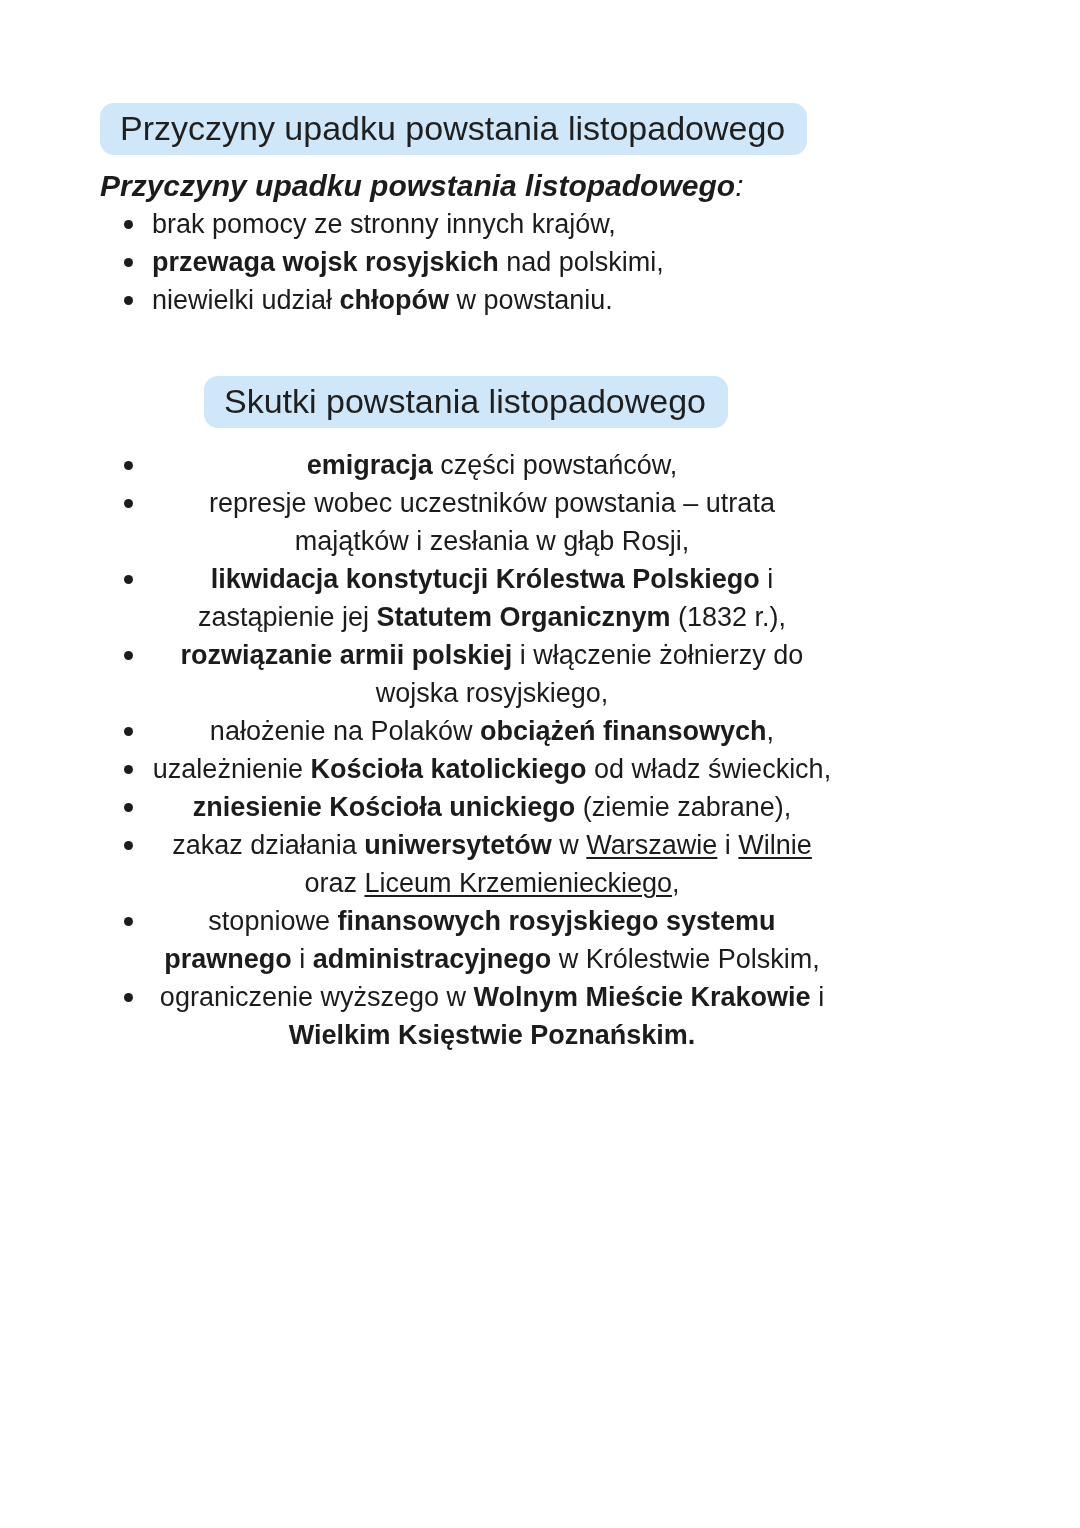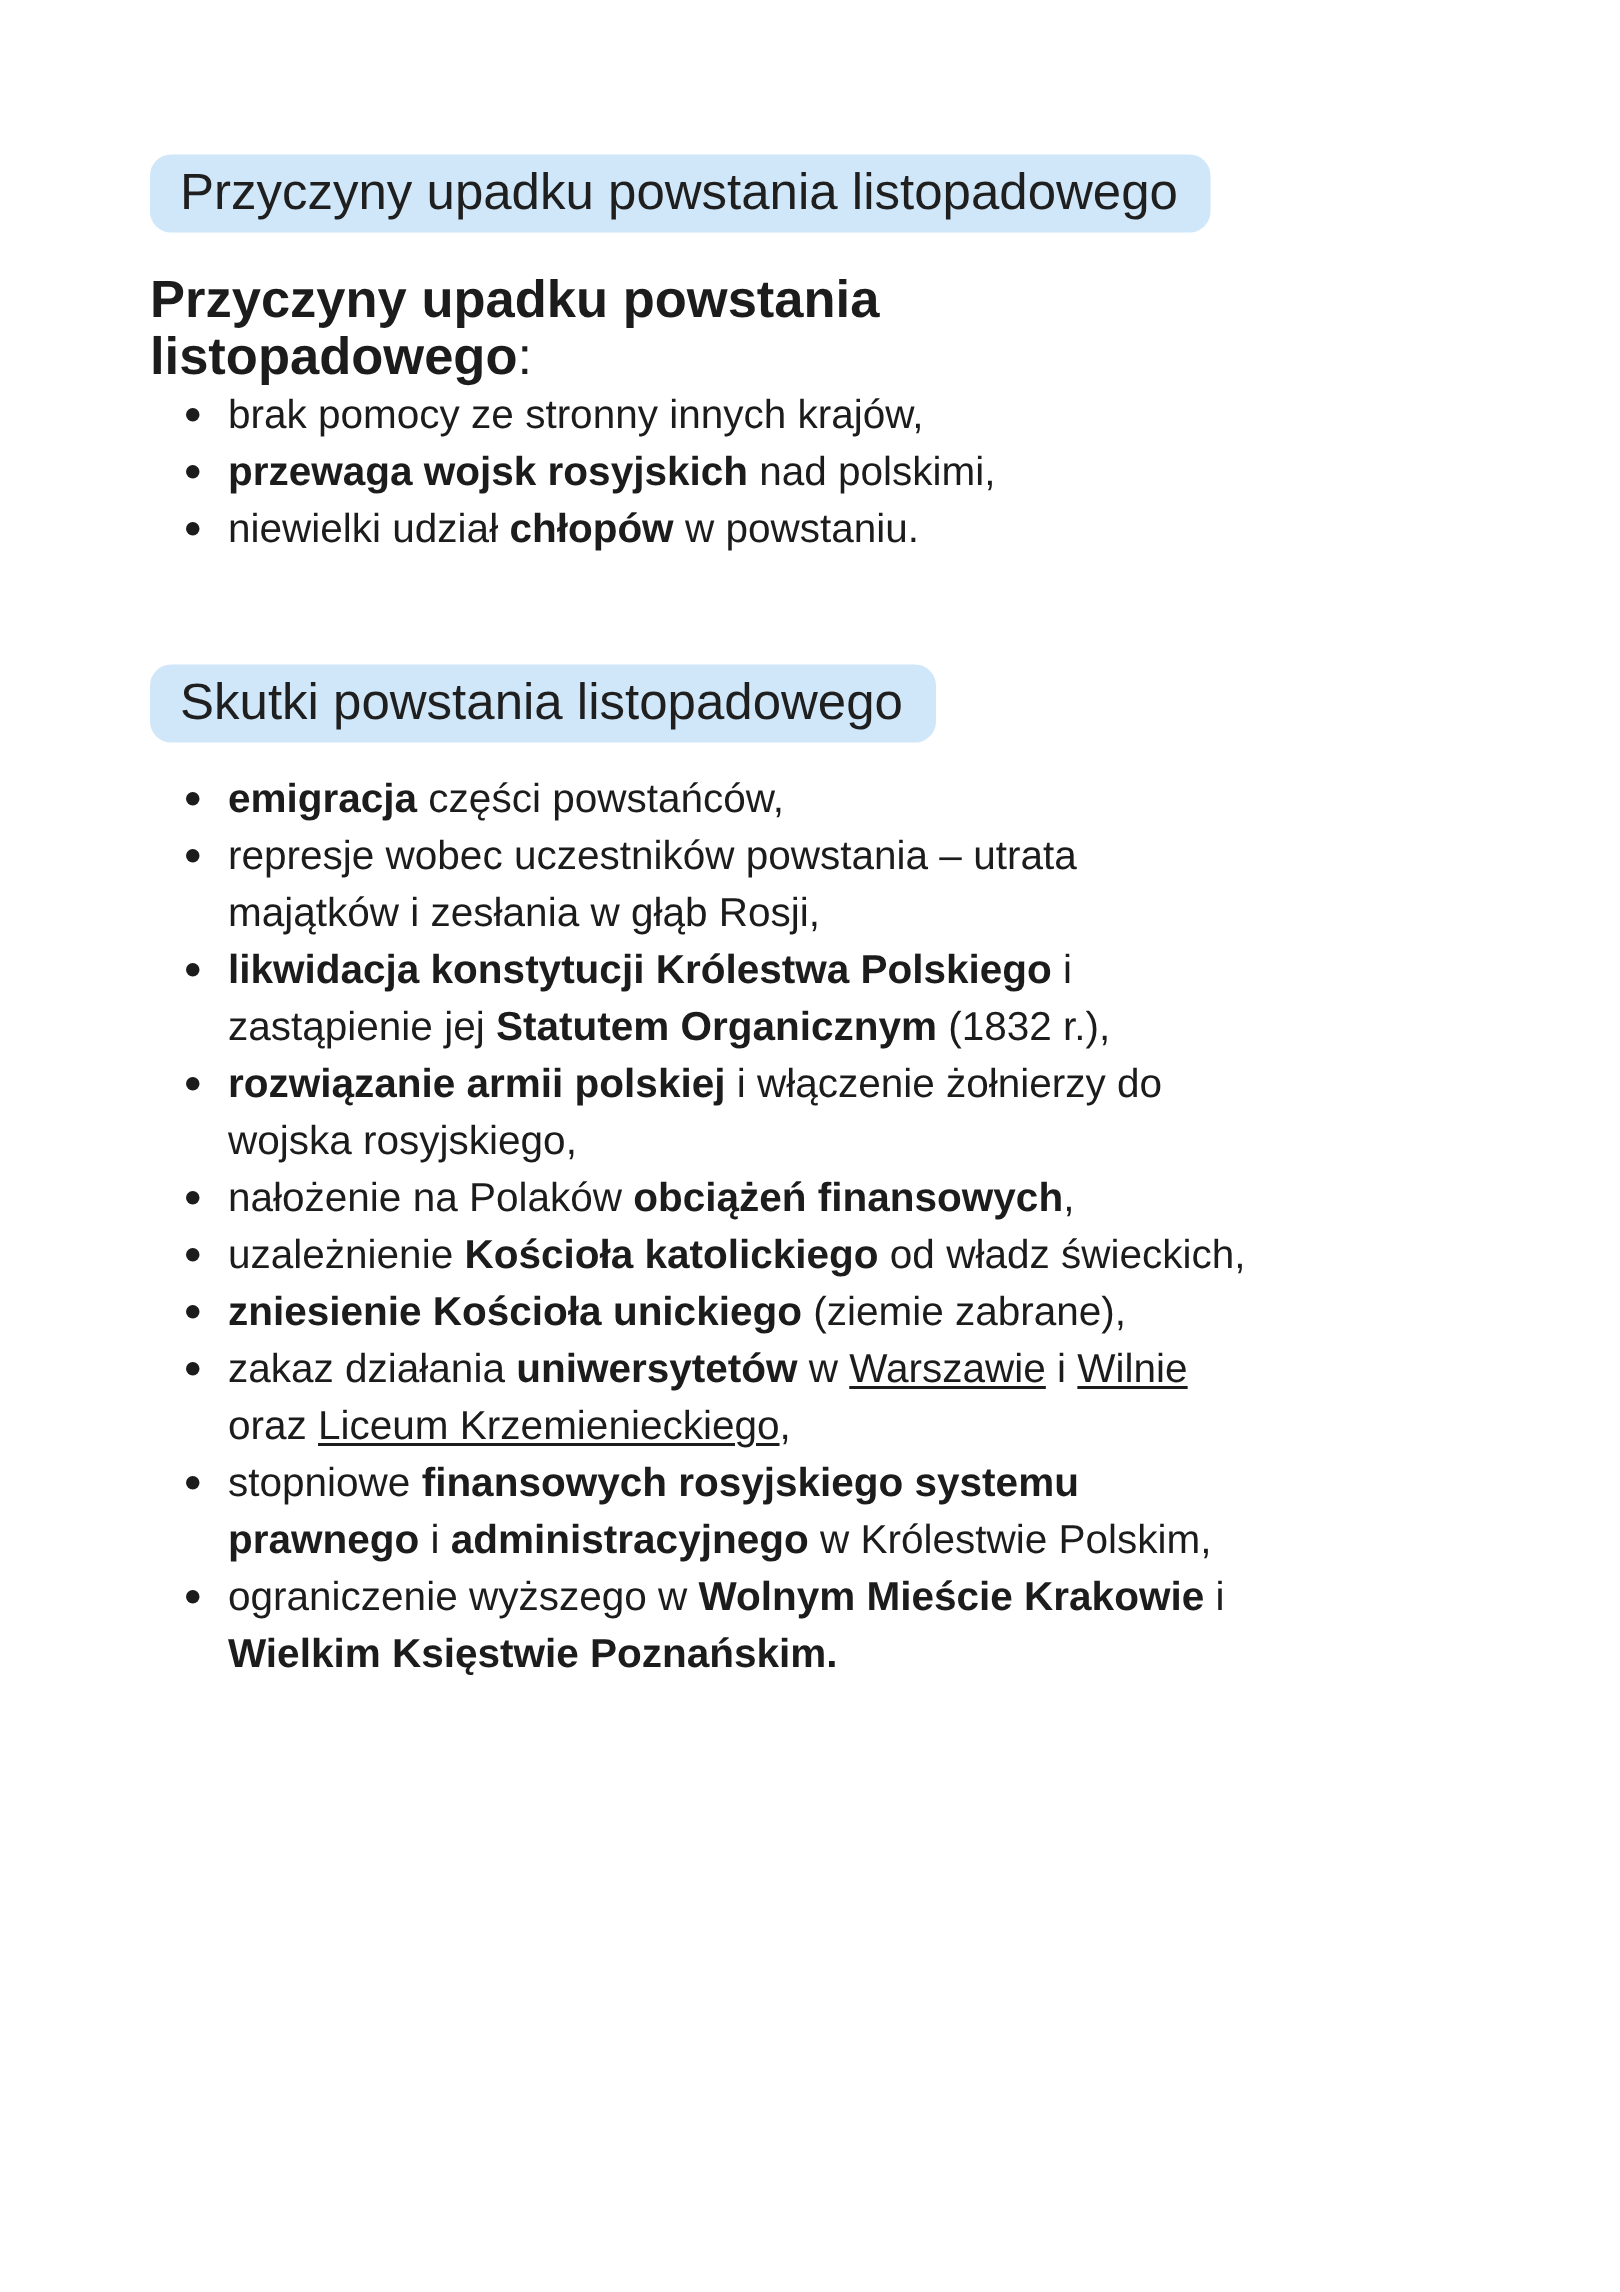--- a/index.html
+++ b/index.html
@@ -27,25 +27,26 @@
     background: var(--pill-bg, #cfe7f9);
     border-radius: 14px;
     padding: 6px 22px 8px 20px;
     font-size: 34px;
     line-height: 38px;
     font-weight: 400;
     color: #1f1f1f;
     white-space: nowrap;
   }
   .lead {
-    margin: 26px 0 0 0;
-    font-size: 35px;
+    margin: 12px 0 0 0;
+    font-size: 30px;
     line-height: 38px;
     font-weight: 400;
     max-width: 880px;
+    font-style: italic;
   }
   ul.bullets {
     margin: 0;
     padding: 0;
     list-style: none;
     max-width: 868px;
   }
   ul.bullets li {
     position: relative;
     padding-left: 52px;
@@ -61,21 +62,21 @@
     height: 9px;
     border-radius: 50%;
     background: #1c1c1c;
   }
   .b { font-weight: 700; }
   .u {
     text-decoration: underline;
     text-decoration-thickness: 2px;
     text-underline-offset: 3px;
   }
-  .section-skutki { margin-top: 72px; }
+  .section-skutki { margin-top: 57px; text-align: center; }
   .section-skutki ul.bullets { margin-top: 18px; }
 </style>
 </head>
 <body style="--pill-bg: #cfe7f9; color: rgb(28, 28, 28); background: rgb(255, 255, 255);">
 
 <div class="page">
 
   <section class="section-przyczyny">
     <h2 class="heading-row"><span class="pill">Przyczyny upadku powstania listopadowego</span></h2>
     <p class="lead"><span class="b">Przyczyny upadku powstania listopadowego</span><span>:</span></p>

